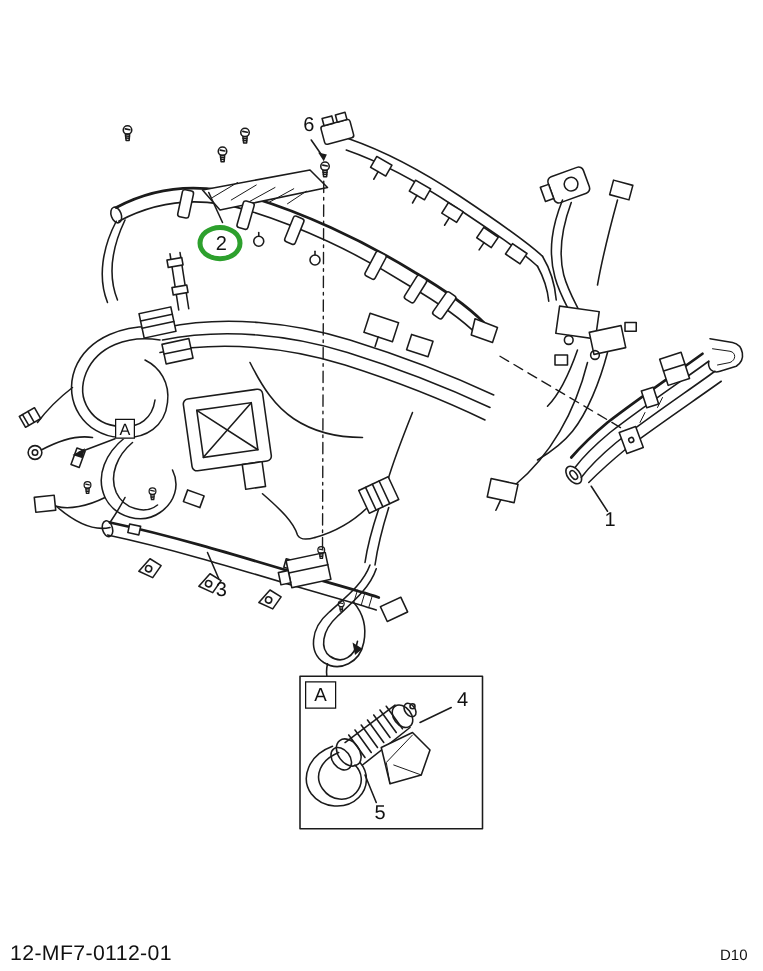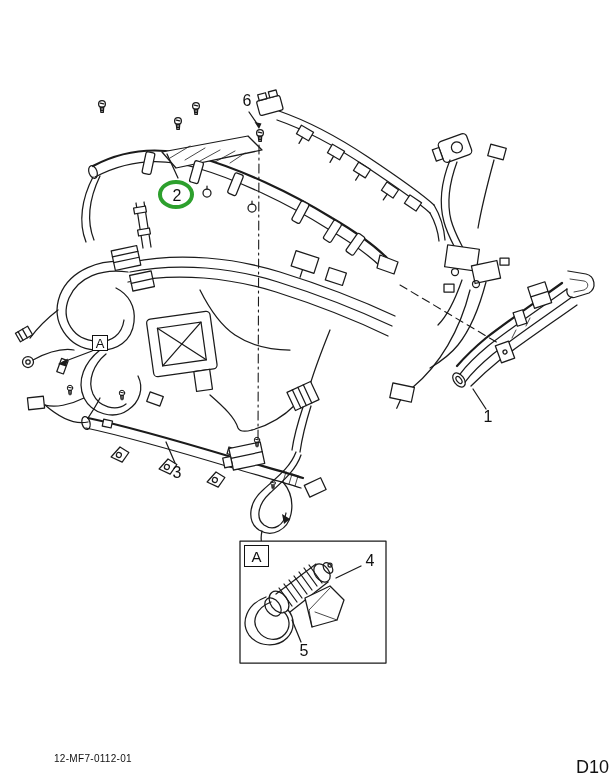--- a/index.html
+++ b/index.html
@@ -12,22 +12,22 @@
   .art .fil{fill:#1b1b1b;stroke:none;}
   .art .thick{stroke-width:2.2;}
   .art .thin{stroke-width:0.8;}
   .art .dash1{stroke-dasharray:9 4 2 4;stroke-width:1.1;}
   .art .dash2{stroke-dasharray:8 5;stroke-width:1.1;}
   .callout{position:absolute;transform:translate(-50%,-50%);font-size:16px;line-height:1;}
   .ref-box{position:absolute;border:1.7px solid #111;background:#ffffff;
            display:flex;align-items:center;justify-content:center;}
   .oval{position:absolute;border:4.5px solid #2da02d;border-radius:50%;
         display:flex;align-items:center;justify-content:center;background:transparent;}
-  .footer-left{position:absolute;left:8px;top:753px;font-size:10px;letter-spacing:.3px;margin-left:46px;}
-  .footer-right{position:absolute;left:576px;top:757px;font-size:18px;}
+  .footer-left{position:absolute;left:8px;top:753px;font-size:17px;letter-spacing:.3px;}
+  .footer-right{position:absolute;left:576px;top:757px;font-size:12px;}
 </style>
 </head>
 <body>
 
 <div class="page">
 
 <svg class="art" width="610" height="777" viewBox="0 0 610 777">
   <defs>
     <g id="scr">
       <circle cx="0" cy="0" r="3.4" fill="#fff"></circle>

